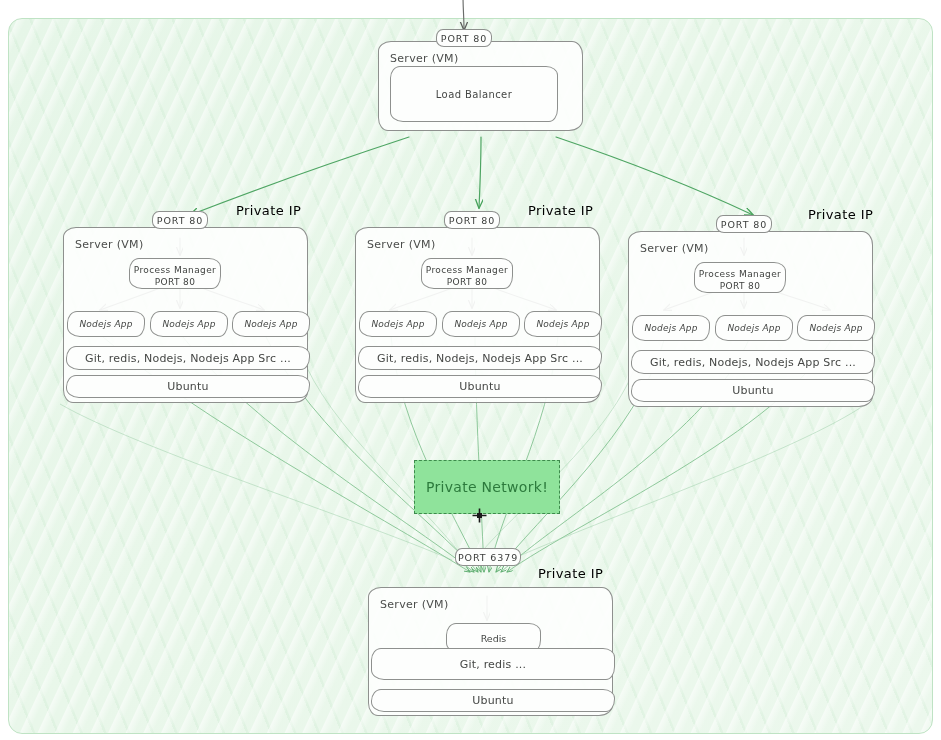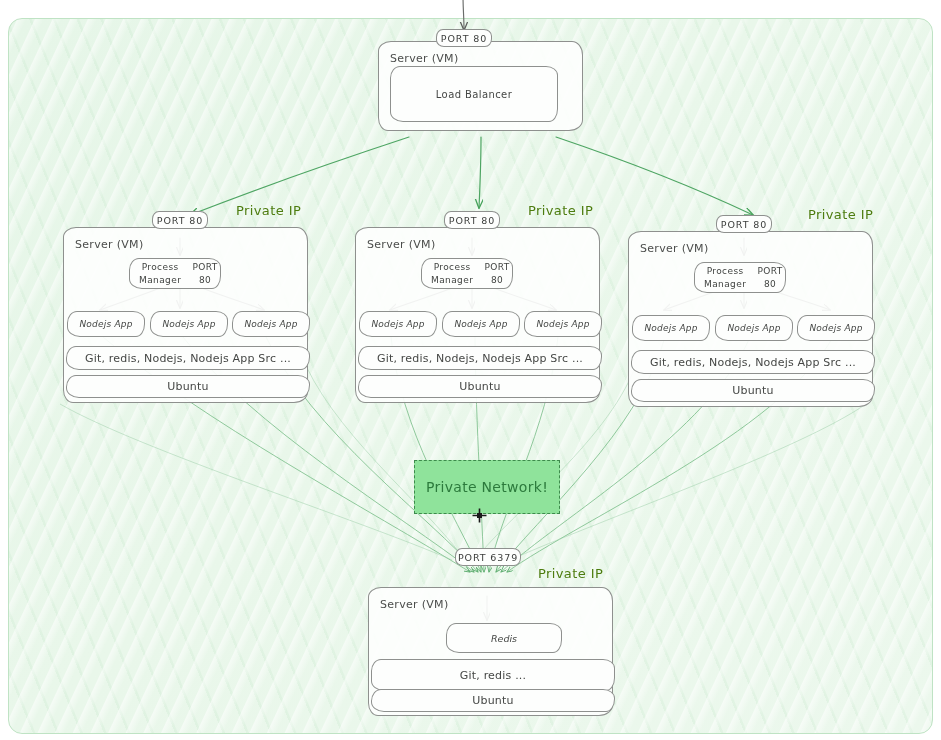--- a/index.html
+++ b/index.html
@@ -96,42 +96,43 @@
     font-size: 9px;
     color: #454745;
     letter-spacing: .2px;
     font-style: italic;
   }
   .pm-box {
     font-size: 9px;
     color: #3f413f;
     line-height: 1.35;
     text-align: center;
-    flex-direction: row;
+    flex-direction: column;
     letter-spacing: .4px;
+    justify-content: flex-end;
   }
   .stack-row {
     font-size: 11px;
     color: #454745;
     letter-spacing: .2px;
   }
   .lb-box {
     font-size: 10px;
     color: #454745;
     letter-spacing: .4px;
   }
   .redis-box {
     font-size: 9.5px;
     color: #454745;
   }
 
   .private-ip-label {
     position: absolute;
     font-size: 13px;
-    color: #4d7c0f;
+    color: #000000;
     letter-spacing: .4px;
     white-space: nowrap;
     z-index: 7;
   }
 
   .pn-badge {
     position: absolute;
     left: 414px;
     top: 460px;
     width: 146px;
@@ -330,25 +331,25 @@
   <div class="pn-badge">Private Network!</div>
 
   <svg class="move-cursor" viewBox="0 0 15 15">
     <path d="M7.5,0.5 L7.5,14.5 M0.5,7.5 L14.5,7.5" stroke="#1a1a1a" stroke-width="1.6" fill="none"></path>
     <rect x="5" y="5" width="5" height="5" fill="#1a1a1a"></rect>
   </svg>
 
   <div class="sk-box server-vm" style="left:368px; top:587px; width:245px; height:129px;">
     <span class="vm-label">Server (VM)</span>
 
-    <div class="sk-box redis-box" style="left:77px; top:35px; width:116px; height:30px;font-style:italic;">
+    <div class="sk-box redis-box" style="left:77px; top:35px; width:95px; height:30px;">
       <span>Redis</span>
     </div>
 
-    <div class="sk-box stack-row" style="left:2px; top:71px; width:244px; height:32px;">
+    <div class="sk-box stack-row" style="left:2px; top:60px; width:244px; height:32px;">
       <span>Git, redis ...</span>
     </div>
     <div class="sk-box stack-row" style="left:2px; top:101px; width:244px; height:23px;">
       <span>Ubuntu</span>
     </div>
   </div>
   <div class="port-chip" style="left:455px; top:548px; width:66px; height:18px;">PORT 6379</div>
   <div class="private-ip-label" style="left:538px; top:566px;">Private IP</div>
 
 </div>

